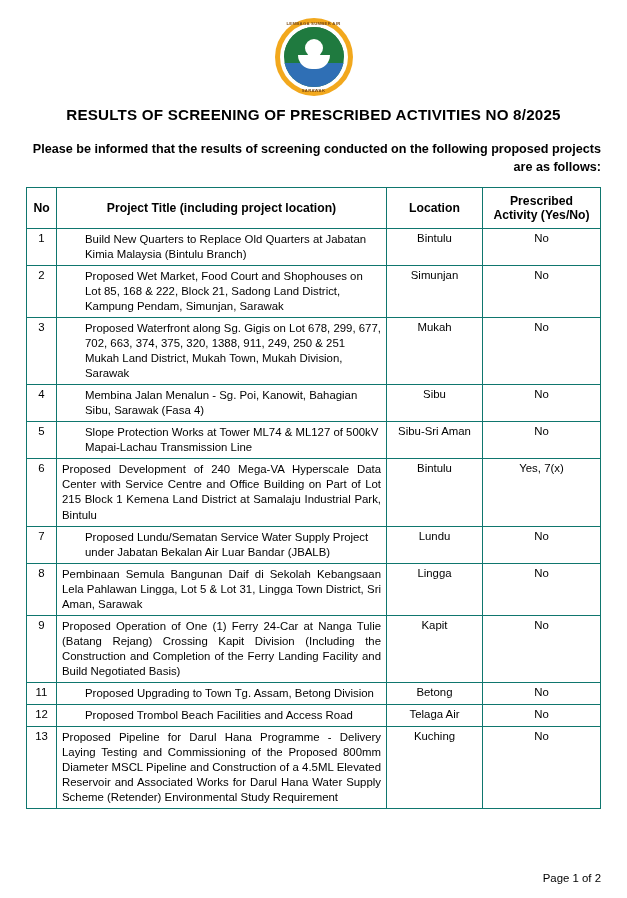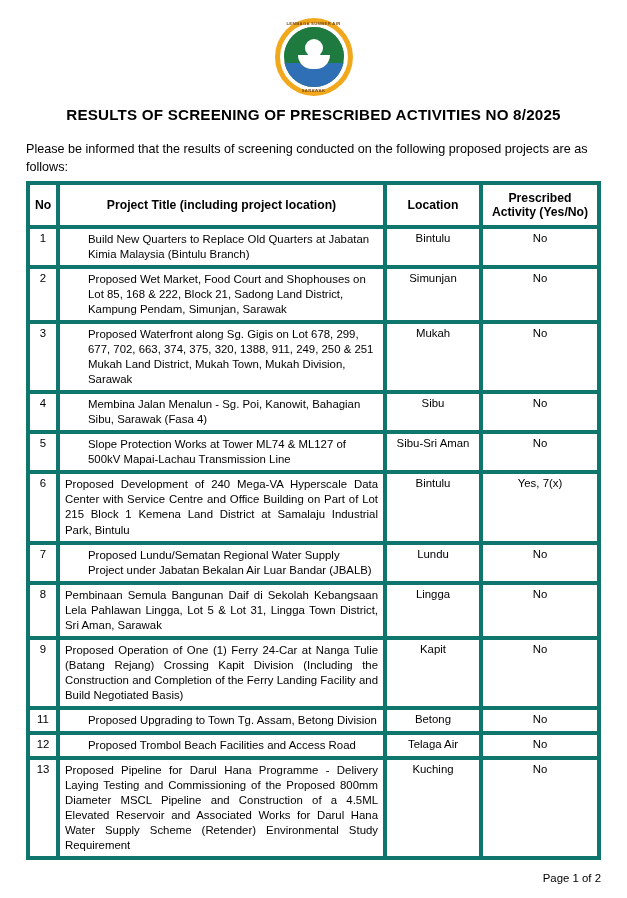--- a/index.html
+++ b/index.html
@@ -38,32 +38,33 @@
     text-align: center;
     font-size: 15.2px;
     font-weight: bold;
     letter-spacing: 0.2px;
     margin-top: 4px;
     margin-bottom: 18px;
   }
   .intro {
     font-size: 12.6px;
     line-height: 1.42;
-    margin: 0 0 4px 0;
-    text-align: left;
+    margin: 0 0 10px 0;
+    text-align: right;
+    font-weight: bold;
   }
   table.results {
     border-collapse: collapse;
     width: 100%;
     table-layout: fixed;
     font-size: 11.4px;
   }
   table.results th,
   table.results td {
-    border: 4px solid #0f766e;
+    border: 1px solid #0f766e;
     padding: 3px 5px;
     vertical-align: top;
   }
   table.results thead th {
     text-align: center;
     vertical-align: middle;
     font-weight: bold;
     font-size: 12.2px;
     padding: 6px 4px;
   }
@@ -236,21 +237,21 @@
         <td class="c-pa">No</td>
       </tr>
       <tr>
         <td class="c-no">6</td>
         <td class="c-title">Proposed Development of 240 Mega-VA Hyperscale Data Center with Service Centre and Office Building on Part of Lot 215 Block 1 Kemena Land District at Samalaju Industrial Park, Bintulu</td>
         <td class="c-loc">Bintulu</td>
         <td class="c-pa">Yes, 7(x)</td>
       </tr>
       <tr>
         <td class="c-no">7</td>
-        <td class="c-title nojust">Proposed Lundu/Sematan Regional Water Supply Project under Jabatan Bekalan Air Luar Bandar (JBALB)</td>
+        <td class="c-title nojust">Proposed Lundu/Sematan Service Water Supply Project under Jabatan Bekalan Air Luar Bandar (JBALB)</td>
         <td class="c-loc">Lundu</td>
         <td class="c-pa">No</td>
       </tr>
       <tr>
         <td class="c-no">8</td>
         <td class="c-title">Pembinaan Semula Bangunan Daif di Sekolah Kebangsaan Lela Pahlawan Lingga, Lot 5 &amp; Lot 31, Lingga Town District, Sri Aman, Sarawak</td>
         <td class="c-loc">Lingga</td>
         <td class="c-pa">No</td>
       </tr>
       <tr>

